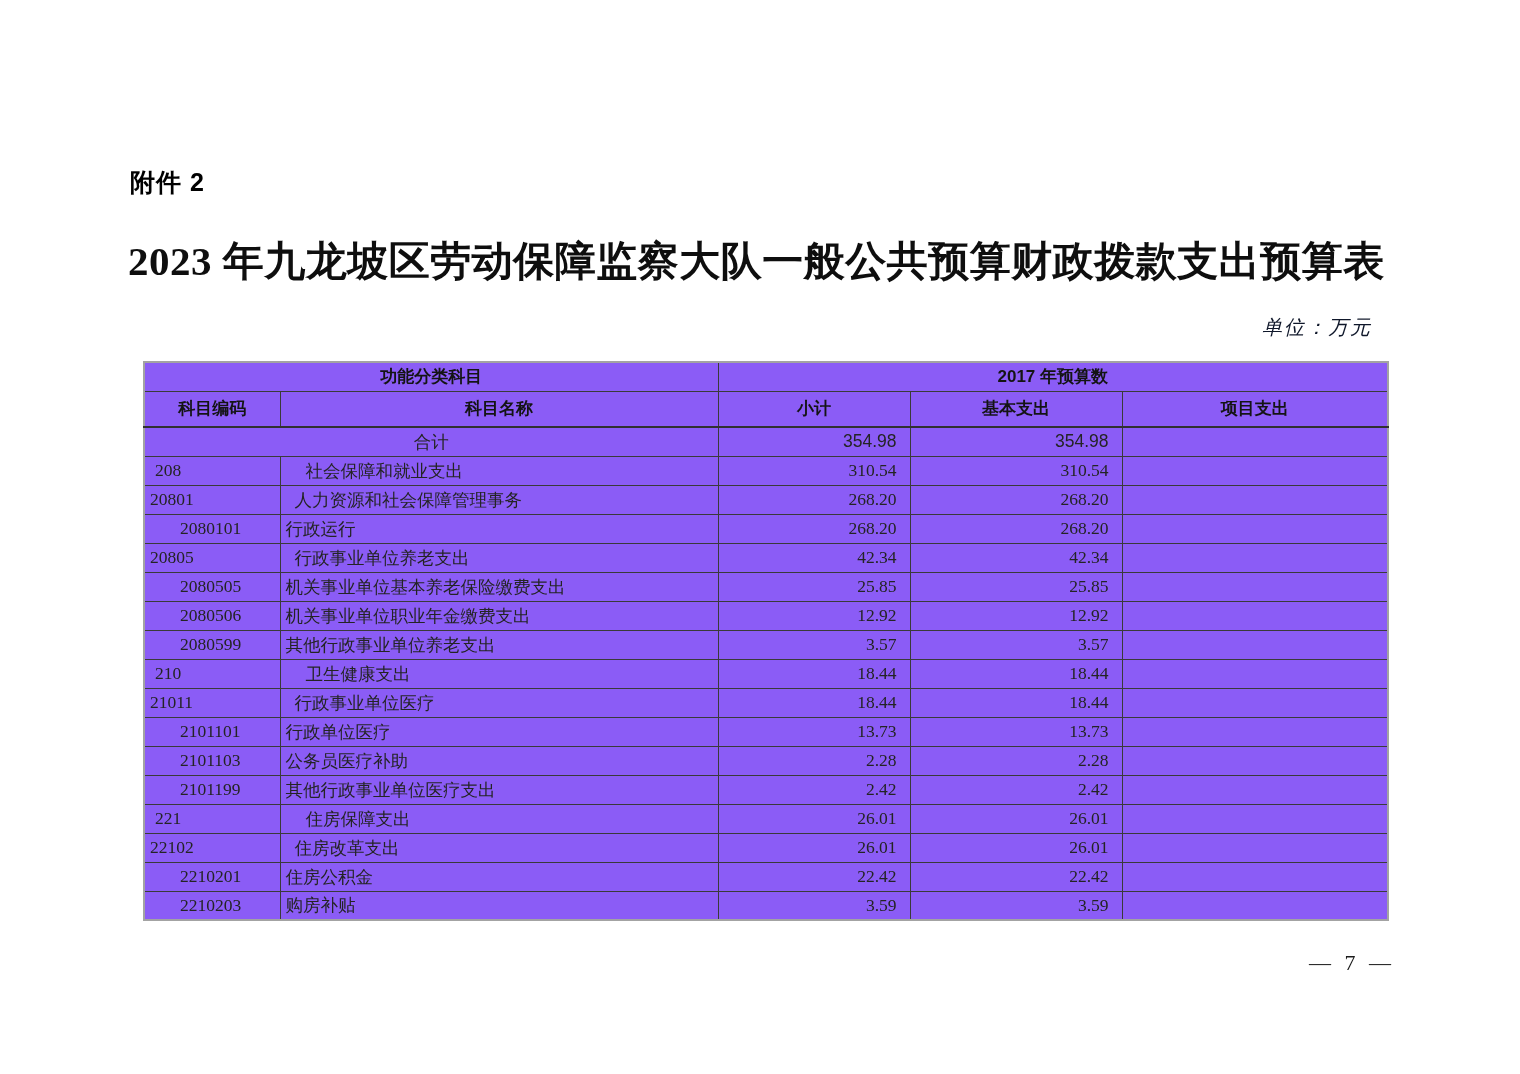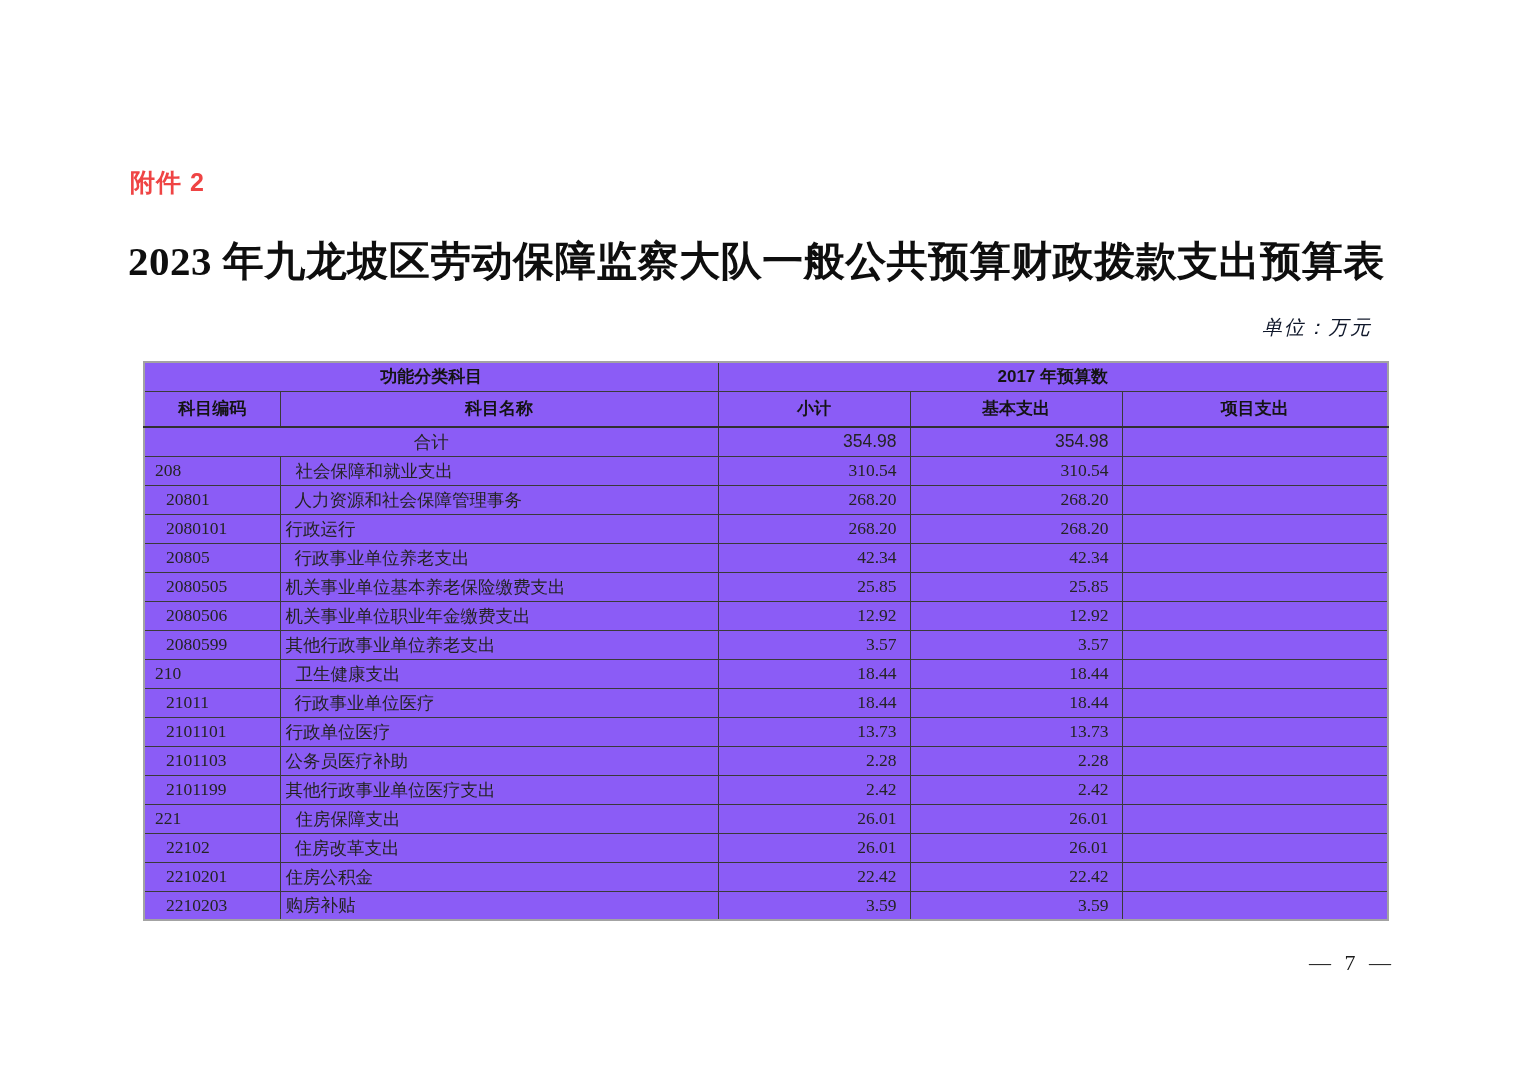--- a/index.html
+++ b/index.html
@@ -16,21 +16,21 @@
     inset: 0;
     background: #ffffff;
   }
   .attachment {
     position: absolute;
     left: 130px;
     top: 166px;
     font-family: "Liberation Sans", "DejaVu Sans", sans-serif;
     font-weight: 600;
     font-size: 25px;
-    color: #ef4444;
+    color: #000000;
     letter-spacing: 1px;
   }
   .title {
     position: absolute;
     left: 128px;
     top: 234px;
     width: 1244px;
     text-align: center;
     font-family: "Liberation Serif", "DejaVu Serif", serif;
     font-weight: bold;
@@ -88,23 +88,23 @@
   tr.total-row td {
     font-family: "Liberation Sans", "DejaVu Sans", sans-serif;
     font-weight: normal;
     font-size: 17px;
     color: #101010;
   }
   td.center { text-align: center; }
   td.num { text-align: right; padding-right: 13px; }
   td.code-cell, td.name-cell { text-align: left; }
   tr.lvl1 td.code-cell { padding-left: 10px; }
-  tr.lvl2 td.code-cell { padding-left: 21px; }
-  tr.lvl3 td.code-cell { padding-left: 21px; }
-  tr.lvl1 td.name-cell { padding-left: 15px; }
+  tr.lvl2 td.code-cell { padding-left: 5px; }
+  tr.lvl3 td.code-cell { padding-left: 35px; }
+  tr.lvl1 td.name-cell { padding-left: 25px; }
   tr.lvl2 td.name-cell { padding-left: 14px; }
   tr.lvl3 td.name-cell { padding-left: 5px; }
   .page-number {
     position: absolute;
     left: 1240px;
     top: 950px;
     width: 220px;
     text-align: center;
     font-family: "Liberation Serif", "DejaVu Serif", serif;
     font-size: 22px;

